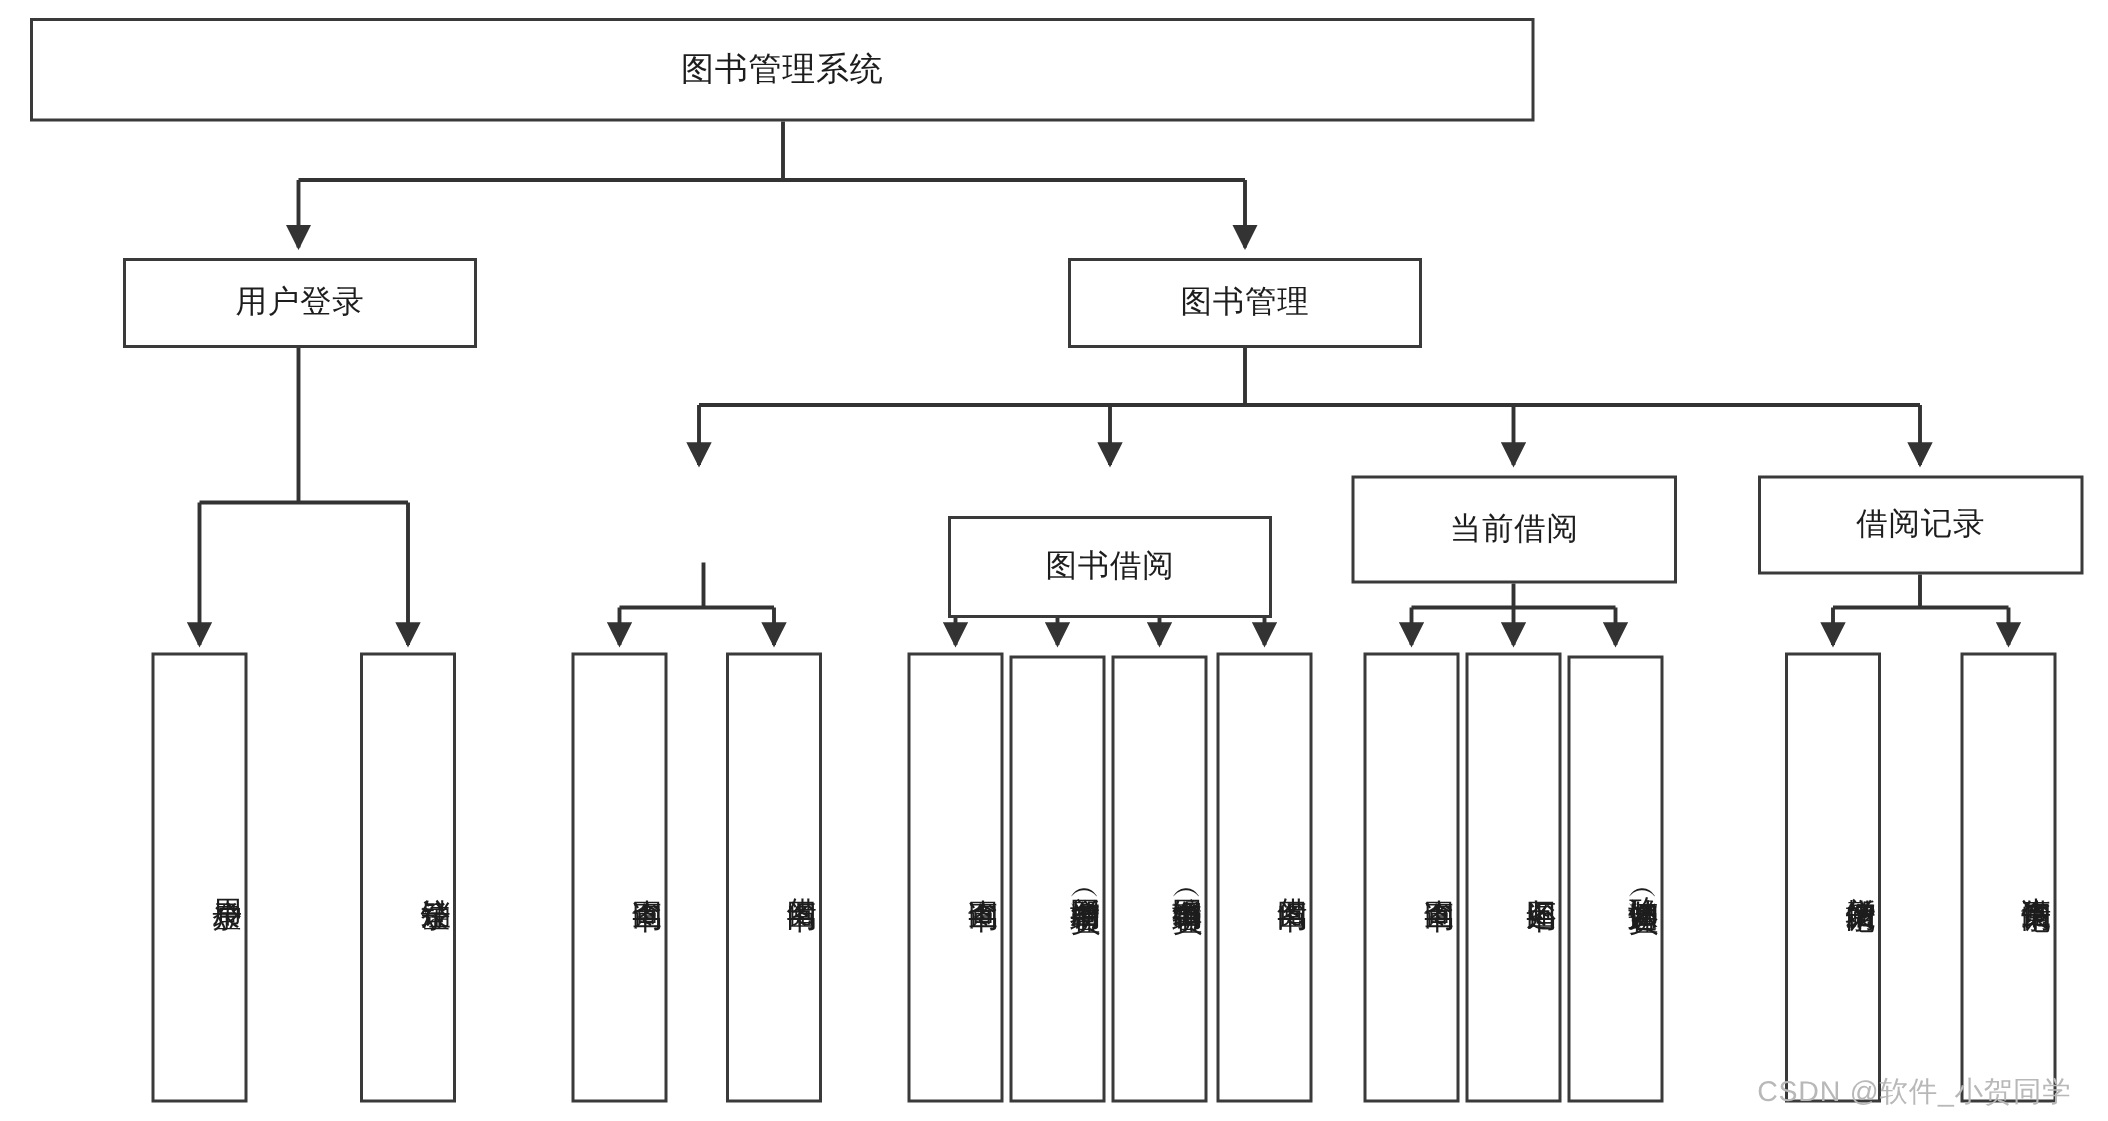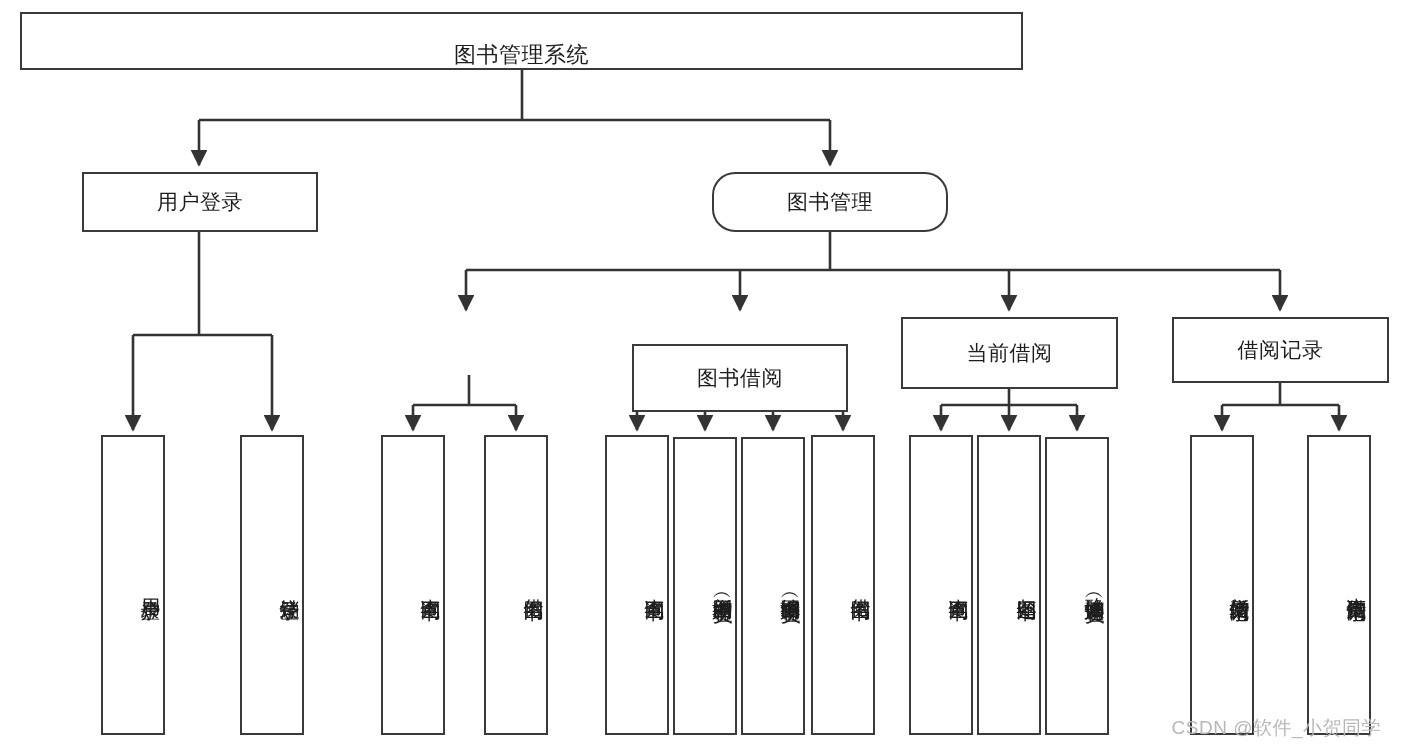--- a/index.html
+++ b/index.html
@@ -121,29 +121,29 @@
       <path d="M 1009 405 L 1009 430" marker-end="url(#arrow)"></path>
       <path d="M 1077 405 L 1077 430" marker-end="url(#arrow)"></path>
 
       <path d="M 1280 375 L 1280 405"></path>
       <path d="M 1222 405 L 1339 405"></path>
       <path d="M 1222 405 L 1222 430" marker-end="url(#arrow)"></path>
       <path d="M 1339 405 L 1339 430" marker-end="url(#arrow)"></path>
     </g>
   </svg>
 
-  <div class="node horiz root" style="left:20px; top:12px; width:1003px; height:58px;align-items:flex-end;">
+  <div class="node horiz root" style="left:20px; top:12px; width:1003px; height:69px;">
     <span>图书管理系统</span>
   </div>
 
   <div class="node horiz" style="left:82px; top:172px; width:236px; height:60px;">
     <span>用户登录</span>
   </div>
 
-  <div class="node horiz" style="left:712px; top:172px; width:236px; height:60px;border-radius:23px;">
+  <div class="node horiz" style="left:712px; top:172px; width:236px; height:60px;">
     <span>图书管理</span>
   </div>
 
 
   <div class="node horiz" style="left:632px; top:317px; width:216px; height:68px;margin-top:27px;">
     <span>图书借阅</span>
   </div>
 
   <div class="node horiz" style="left:901px; top:317px; width:217px; height:72px;">
     <span>当前借阅</span>

